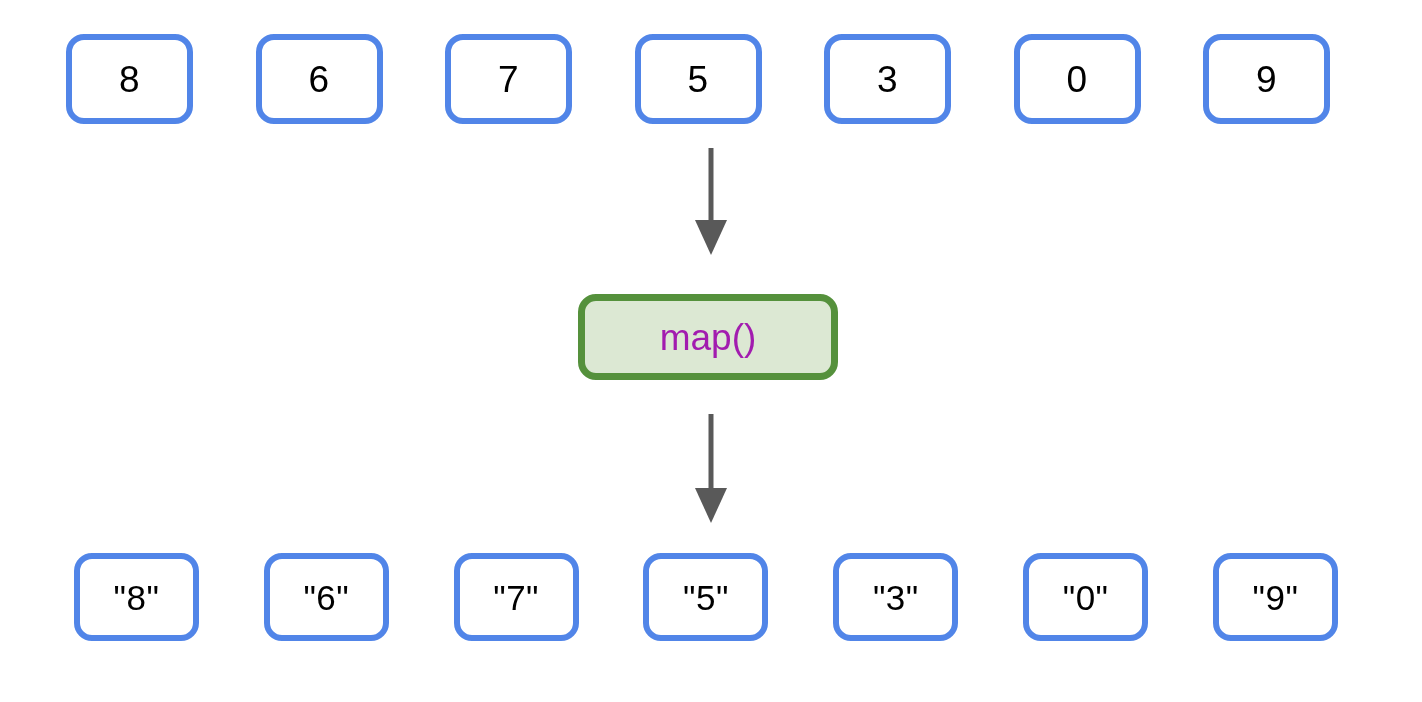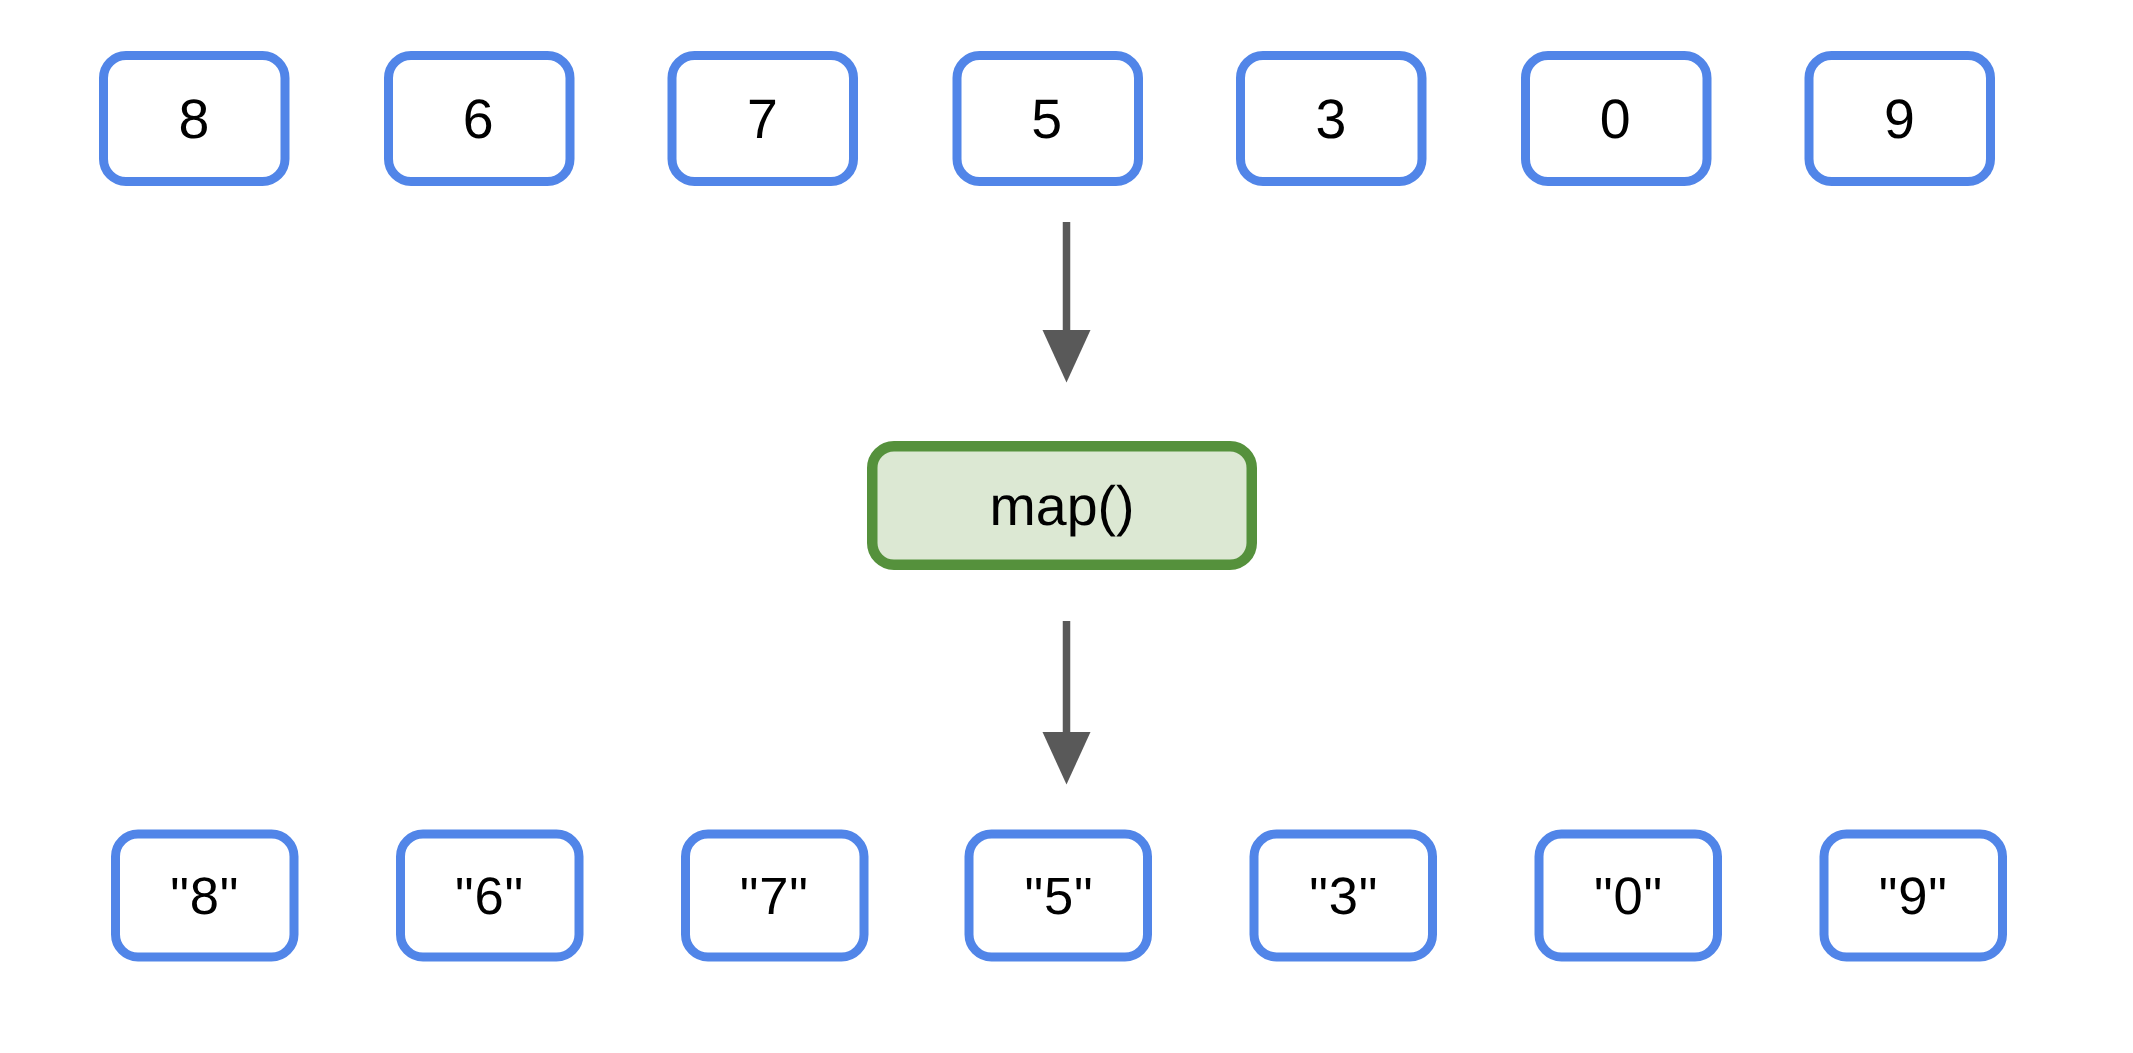--- a/index.html
+++ b/index.html
@@ -73,21 +73,21 @@
     top: 294px;
     width: 260px;
     height: 86px;
     box-sizing: border-box;
     background: #dce8d3;
     border: 7px solid #55913c;
     border-radius: 18px;
     display: flex;
     align-items: center;
     justify-content: center;
-    color: #000000;
+    color: #a21caf;
     font-size: 37px;
     line-height: 1;
     font-family: "Liberation Sans", sans-serif;
   }
 
   
   .arrow {
     position: absolute;
     left: 679px;
     width: 64px;

